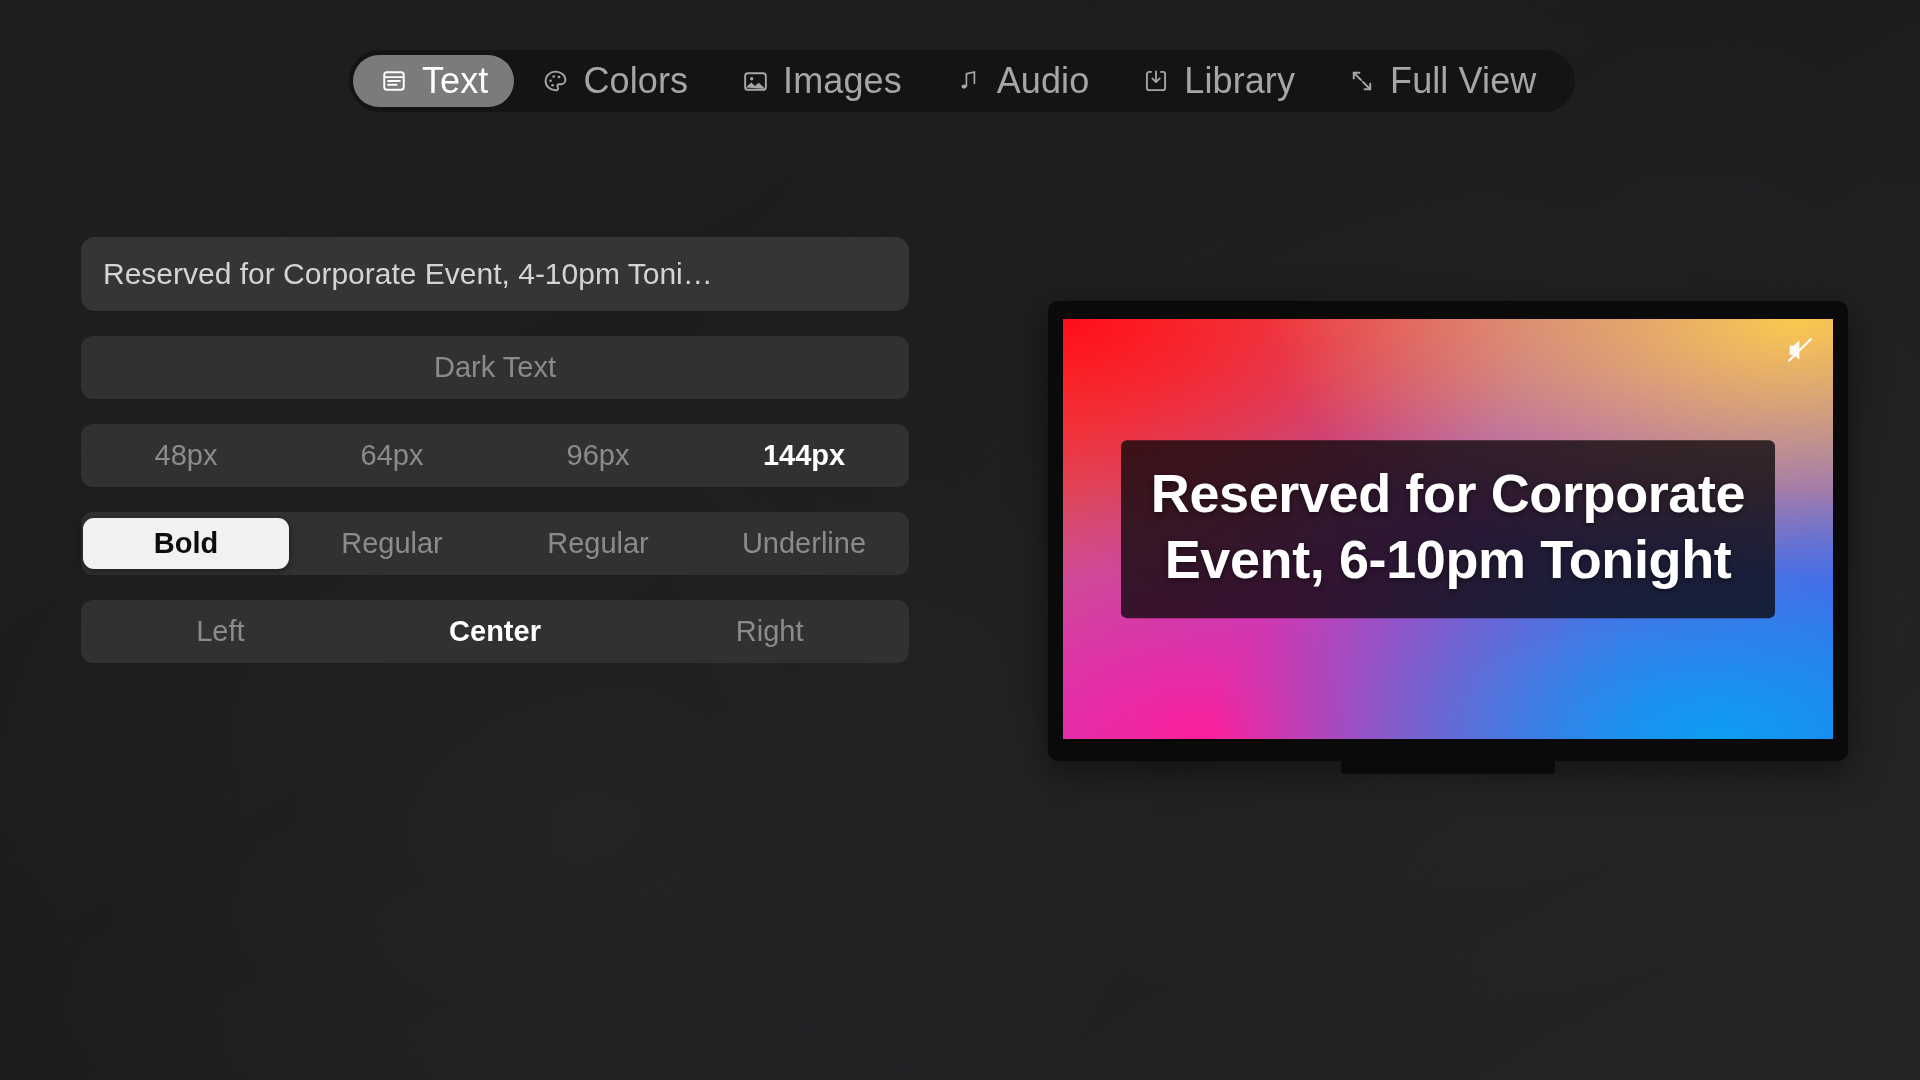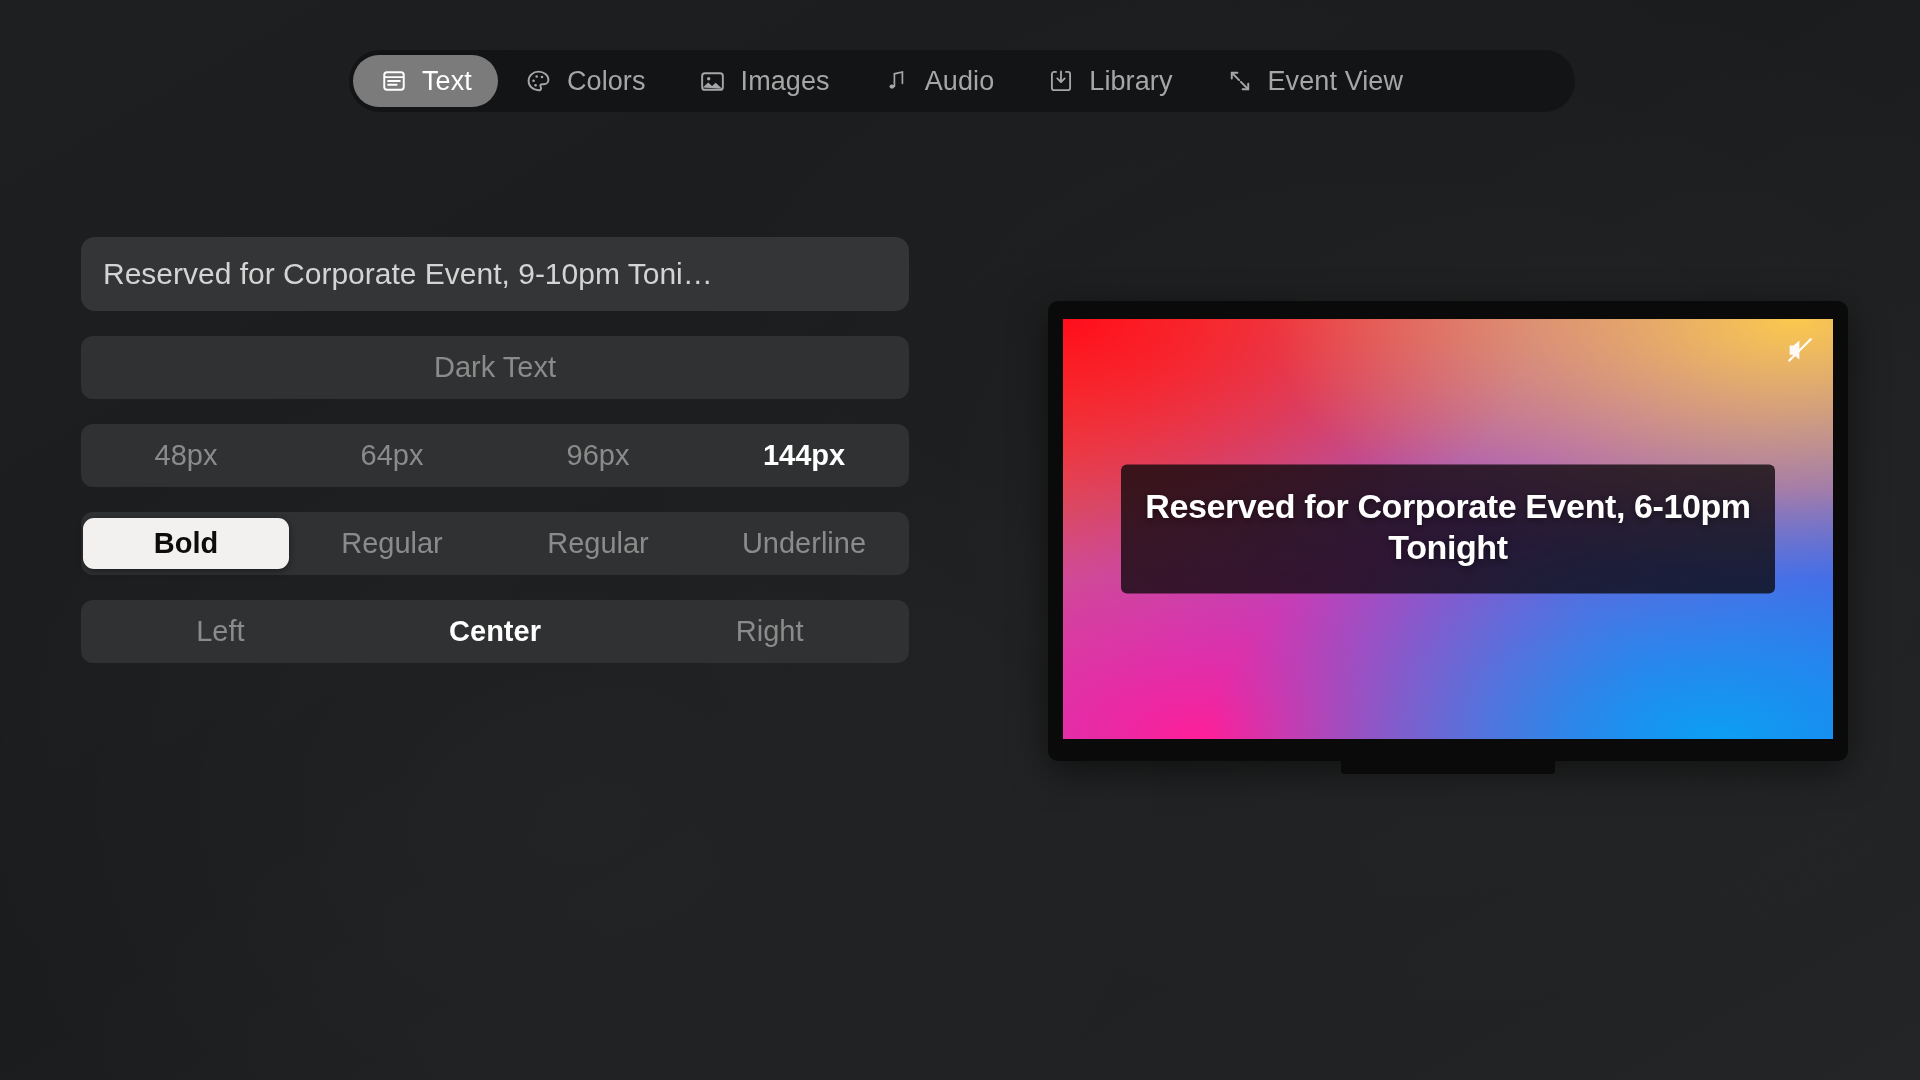--- a/index.html
+++ b/index.html
@@ -28,21 +28,21 @@
     padding:0 4px;
   }
   .tab {
     display:flex; align-items:center; justify-content:space-between;
     gap:13px;
     height:52px;
     border-radius:26px;
     padding:0 26px;
     cursor:pointer;
     color:#a6a6a6;
-    font-size:27px;
+    font-size:36px;
     letter-spacing:.1px;
     white-space:nowrap;
     background:transparent;
     border:none;
     font-family:"Liberation Sans", sans-serif;
   }
   .tab.active { background:#7b7b7b; color:#ffffff; }
   .tab .glyph { display:flex; align-items:center; justify-content:center; width:30px; height:30px; flex:none; }
   .tab .glyph svg { display:block; }
   .tab-label { line-height:1; }
@@ -145,21 +145,21 @@
     left:50%; top:50%;
     transform:translate(-50%,-50%);
     width:654px;
     background:rgba(12,8,10,.78);
     border-radius:6px;
     padding:21px 24px 25px 24px;
     text-align:center;
   }
   .overlay-text {
     color:#ffffff;
-    font-size:34px;
+    font-size:54px;
     font-weight:bold;
     line-height:1.22;
     letter-spacing:-0.4px;
     text-shadow:0 2px 6px rgba(0,0,0,.45);
   }
 </style>
 </head>
 <body>
 
 <div id="app">
@@ -225,27 +225,27 @@
 
     <button class="tab">
       <span class="glyph">
         <svg width="26" height="26" viewBox="0 0 24 24" fill="none" stroke="#a6a6a6" stroke-width="1.8" stroke-linecap="round" stroke-linejoin="round">
           <polyline points="9.6,4.4 4.4,4.4 4.4,9.6"></polyline>
           <line x1="4.4" y1="4.4" x2="11.2" y2="11.2"></line>
           <polyline points="14.4,19.6 19.6,19.6 19.6,14.4"></polyline>
           <line x1="19.6" y1="19.6" x2="12.8" y2="12.8"></line>
         </svg>
       </span>
-      <span class="tab-label">Event View</span>
+      <span class="tab-label">Full View</span>
     </button>
   </div>
 
   <div class="panel">
 
-    <div class="textfield">Reserved for Corporate Event, 9-10pm Toni…</div>
+    <div class="textfield">Reserved for Corporate Event, 4-10pm Toni…</div>
 
     <div class="seg">
       <button class="seg-item">Dark Text</button>
     </div>
 
     <div class="seg sizes">
       <button class="seg-item">48px</button>
       <button class="seg-item">64px</button>
       <button class="seg-item">96px</button>
       <button class="seg-item selected">144px</button>

